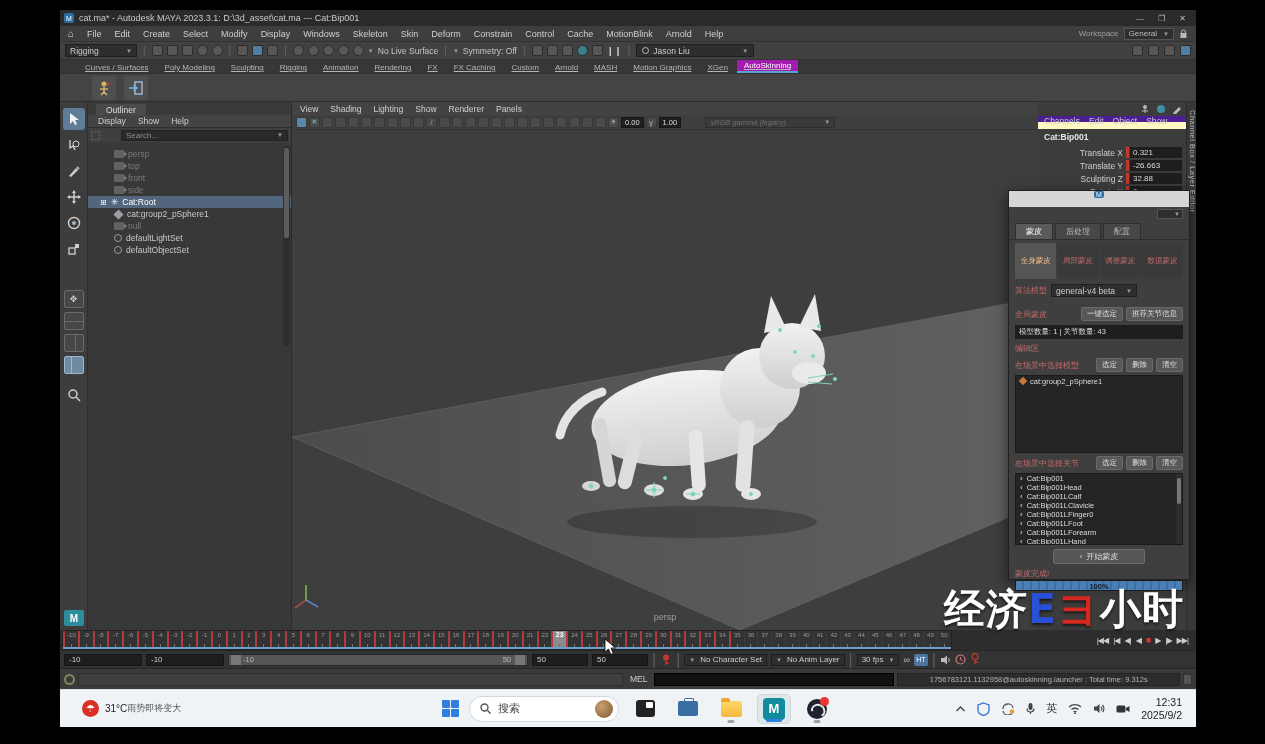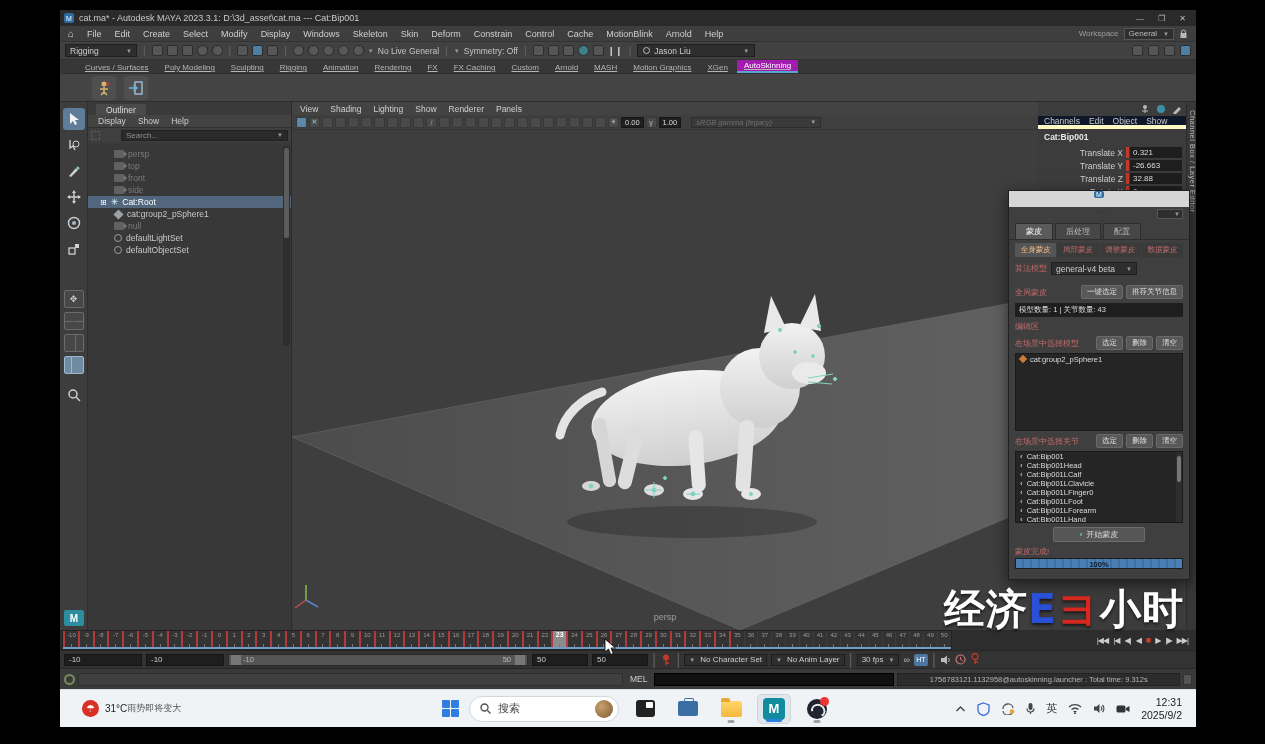--- a/index.html
+++ b/index.html
@@ -87,21 +87,21 @@
   .vp-ico.sel{background:#5b87a8;}
   .vp-val{background:#1f1f1f;color:#ddd;font-size:7.5px;height:11px;padding:0 3px;display:flex;align-items:center;border:1px solid #171717;}
   .vp-dd{background:#3a3a3a;border:1px solid #2d2d2d;color:#6f6f6f;font-size:7.5px;height:11px;display:flex;align-items:center;padding:0 4px;gap:14px;min-width:130px;}
   #vp-canvas{position:absolute;left:0;top:28px;width:746px;height:500px;}
   #persp-label{position:absolute;left:50%;bottom:8px;transform:translateX(-50%);color:#9f9f9f;font-size:9px;z-index:4;}
 
   
   #channelbox{position:absolute;left:978px;top:0;width:148px;height:528px;background:#3c3c3c;}
   #cb-icons{position:absolute;right:4px;top:2px;display:flex;gap:6px;font-size:9px;}
   #cb-menus{position:absolute;left:0;top:14px;width:100%;height:13px;display:flex;gap:9px;
-    padding:0 6px;font-size:8.5px;color:#ccc;background:#0f172a;border-bottom:4px solid #fef9c3;}
+    padding:0 6px;font-size:8.5px;color:#ccc;background:#4c1d95;border-bottom:7px solid #fef9c3;}
   #cb-object{position:absolute;left:6px;top:30px;font-size:8.5px;color:#e8e8e8;font-weight:bold;}
   #cb-rows{position:absolute;left:0;top:44px;width:100%;}
   .cb-row{display:flex;align-items:center;height:13px;justify-content:flex-end;padding-right:4px;}
   .cb-label{color:#cfcfcf;font-size:8.5px;margin-right:3px;}
   .cb-key{width:3px;height:11px;background:#c0392b;}
   .cb-val{width:52px;height:11px;background:#1e1e1e;color:#ddd;font-size:8px;display:flex;align-items:center;padding:0 3px;margin-left:1px;}
   #right-strip{position:absolute;left:1126px;top:0;width:10px;height:528px;background:#383838;border-left:1px solid #2c2c2c;}
   .vtab{writing-mode:vertical-rl;font-size:7.5px;color:#b9b9b9;margin:8px 0 0 1px;letter-spacing:.5px;}
 
   
@@ -110,21 +110,21 @@
   #gosk-title{height:16px;background:#d6d6d6;display:flex;align-items:center;padding:0 5px;gap:4px;flex-direction:column;}
   #gosk-title .t{color:#b06a28;font-size:8.5px;flex:1;white-space:nowrap;overflow:hidden;}
   #gosk-title .b{color:#333;font-size:8px;margin-left:8px;}
   .gs-row{display:flex;align-items:center;gap:4px;padding:2px 6px;}
   #gs-minidd{margin-left:auto;background:#2e2e2e;border:1px solid #555;width:26px;height:10px;display:flex;
     align-items:center;justify-content:flex-end;padding:0 2px;color:#999;font-size:6px;}
   .gs-tabs{display:flex;border-bottom:1px solid #2e2e2e;padding:0 6px;gap:2px;margin-top:2px;}
   .gs-tab{padding:2px 10px;background:#474747;color:#bbb;border:1px solid #2e2e2e;border-bottom:none;font-size:8px;}
   .gs-tab.active{background:#5a5a5a;color:#fff;}
   .gs-subtabs{display:flex;padding:3px 6px 0 6px;gap:1px;}
-  .gs-subtab{flex:1;text-align:center;padding:2px 0;background:#3a3a3a;color:#a33;font-size:7.5px;color:#b37;}
+  .gs-subtab{flex:1;text-align:center;padding:13px 0;background:#3a3a3a;color:#a33;font-size:7.5px;color:#b37;}
   .gs-subtab{color:#c06a6a;}
   .gs-subtab.active{background:#555;color:#f5c08a;}
   .gs-btn{background:#585858;border:1px solid #6a6a6a;color:#ddd;font-size:7.5px;padding:1px 5px;border-radius:2px;white-space:nowrap;}
   .gs-info{background:#1e1e1e;margin:2px 6px;padding:2px 4px;color:#ddd;font-size:7.5px;}
   .gs-list{background:#252525;border:1px solid #1a1a1a;margin:1px 6px;overflow:hidden;position:relative;}
   .gs-li{display:flex;align-items:center;gap:4px;height:10px;padding:0 4px;color:#ddd;font-size:7.5px;white-space:nowrap;}
   .gs-li .dia{width:6px;height:6px;background:#c77b3a;transform:rotate(45deg);flex:0 0 auto;}
   .gs-li .jnt{color:#7fd4c1;font-weight:bold;font-size:8px;flex:0 0 auto;}
   .gs-scroll{position:absolute;right:0;top:0;width:6px;height:100%;background:#2e2e2e;}
   .gs-scroll .thumb{position:absolute;left:1px;top:4px;width:4px;height:26px;background:#777;border-radius:2px;}
@@ -274,21 +274,21 @@
       <span class="tb-ico"></span>
       <span class="tb-ico blue"></span>
       <span class="tb-ico"></span>
       <span class="tb-sep">|</span>
       <span class="tb-ico round"></span>
       <span class="tb-ico round"></span>
       <span class="tb-ico round"></span>
       <span class="tb-ico round"></span>
       <span class="tb-ico round"></span>
       <span class="dd-arrow">▼</span>
-      <span class="tb-label">No Live General</span>
+      <span class="tb-label">No Live Surface</span>
       <span class="tb-sep">|</span>
       <span class="dd-arrow">▼</span>
       <span class="tb-label">Symmetry: Off</span>
       <span class="tb-sep">|</span>
       <span class="tb-ico"></span>
       <span class="tb-ico"></span>
       <span class="tb-ico"></span>
       <span class="tb-ico round" style="background:#3d7f86;"></span>
       <span class="tb-ico"></span>
       <span class="tb-label" style="font-size:9px;">❙❙</span>
@@ -490,21 +490,21 @@
             <span class="vp-ico"></span>
             <span class="vp-ico"></span>
             <span class="vp-ico"></span>
             <span class="vp-ico"></span>
             <span class="vp-ico"></span>
             <span class="vp-ico"></span>
             <span class="vp-ico">☀</span>
             <span class="vp-val">0.00</span>
             <span class="vp-ico">γ</span>
             <span class="vp-val">1.00</span>
-            <span class="vp-dd" style="margin-left: 8px; font-style: italic;">
+            <span class="vp-dd" style="margin-left: 22px; font-style: italic;">
               <span>sRGB gamma (legacy)</span>
               <span class="dd-arrow" style="margin-left:auto;">▼</span>
             </span>
           </div>
 
         <svg id="vp-canvas" viewBox="0 0 746 500">
           <defs>
             <linearGradient id="floorg" x1="0" y1="0" x2="1" y2="0">
               <stop offset="0" stop-color="#4c4c4c"></stop>
                 <stop offset="1" stop-color="#616161"></stop>
@@ -583,21 +583,21 @@
               <span class="cb-label">Translate X</span>
               <span class="cb-key"></span>
               <span class="cb-val">0.321</span>
             </div>
             <div class="cb-row">
               <span class="cb-label">Translate Y</span>
               <span class="cb-key"></span>
               <span class="cb-val">-26.663</span>
             </div>
             <div class="cb-row">
-              <span class="cb-label">Translate Z</span>
+              <span class="cb-label">Sculpting Z</span>
               <span class="cb-key"></span>
               <span class="cb-val">32.88</span>
             </div>
             <div class="cb-row">
               <span class="cb-label">Rotate X</span>
               <span class="cb-key"></span>
               <span class="cb-val">0</span>
             </div>
             <div class="cb-row">
               <span class="cb-label">Rotate Y</span>

